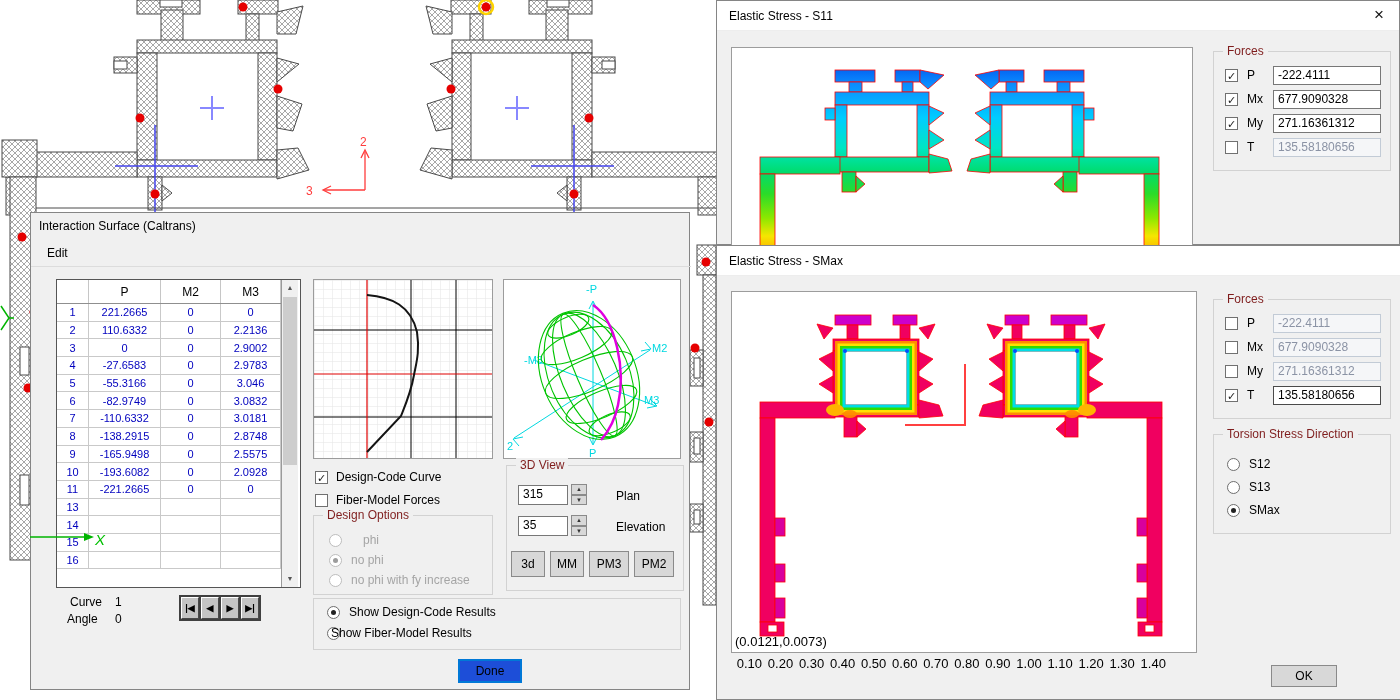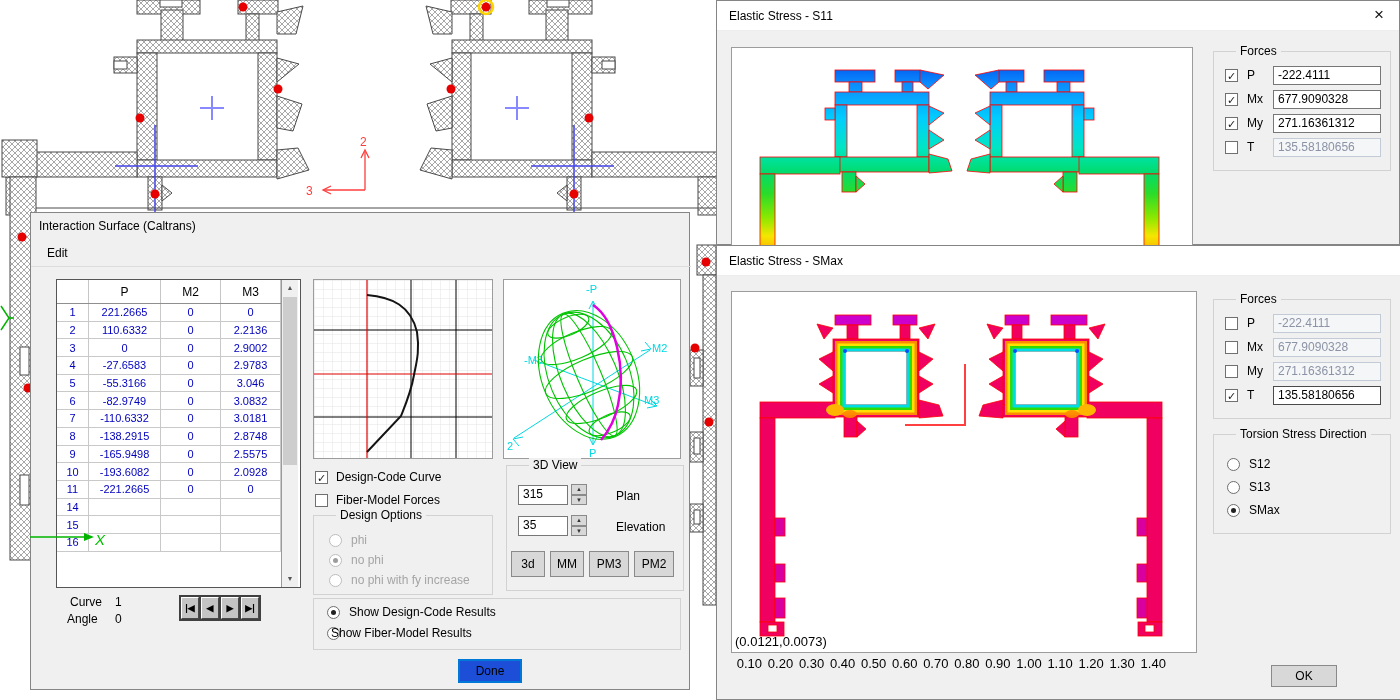--- a/index.html
+++ b/index.html
@@ -5,21 +5,21 @@
 *{margin:0;padding:0;box-sizing:border-box}
 html,body{width:1400px;height:700px}
 body{font-family:"Liberation Sans",sans-serif;font-size:12px;color:#000;background:#888}
 #screen{position:relative;width:1400px;height:700px;background:#fff;overflow:hidden}
 .abs{position:absolute}
 .z0{z-index:0}.z10{z-index:10}.z15{z-index:15}.z20{z-index:20}.z30{z-index:30}
 .win{position:absolute;background:#f0f0f0;border:1px solid #858585}
 .titlebar{position:absolute;left:0;top:0;right:0;height:30px;background:#fff;display:flex;align-items:center;padding:0 12px;border-bottom:1px solid #ededed}
 .close{position:absolute;right:15px;top:4px;font-size:17px;line-height:20px;color:#111;cursor:default}
 .gbox{position:absolute;border:1px solid #d2d2d2}
-.gcap{position:absolute;top:-8px;left:22px;background:#f0f0f0;padding:0 4px;color:#000000;white-space:nowrap}
+.gcap{position:absolute;top:-8px;left:9px;background:#f0f0f0;padding:0 4px;color:#7f1d1d;white-space:nowrap}
 .cb{position:absolute;width:13px;height:13px;background:#fff;border:1px solid #707070;text-align:center}
 .cb span{display:block;font-size:11px;line-height:12px;color:#222}
 .radio{position:absolute;width:13px;height:13px;border:1px solid #6e6e6e;border-radius:50%;background:#fff}
 .radio.sel::after{content:"";position:absolute;left:3px;top:3px;width:5px;height:5px;border-radius:50%;background:#222}
 .radio.dis{border-color:#bdbdbd}
 .radio.dis.sel::after{background:#9d9d9d}
 .lbl{position:absolute;white-space:nowrap}
 .lbl.dis{color:#a5a5a5}
 .field{position:absolute;background:#fff;border:1px solid #777;padding:1px 4px;white-space:nowrap;overflow:hidden;font-size:12px}
 .field.dis{background:#f5f6f8;border-color:#c2cbd6;color:#8b93a5}
@@ -201,20 +201,26 @@
             <div class="td w2">0</div>
             <div class="td w3">2.0928</div>
           </div>
             <div class="trow">
             <div class="td w0">11</div>
             <div class="td w1">-221.2665</div>
             <div class="td w2">0</div>
             <div class="td w3">0</div>
           </div>
             <div class="trow">
+            <div class="td w0">13</div>
+            <div class="td w1"></div>
+            <div class="td w2"></div>
+            <div class="td w3"></div>
+          </div>
+            <div class="trow">
             <div class="td w0">14</div>
             <div class="td w1"></div>
             <div class="td w2"></div>
             <div class="td w3"></div>
           </div>
             <div class="trow">
             <div class="td w0">15</div>
             <div class="td w1"></div>
             <div class="td w2"></div>
             <div class="td w3"></div>
@@ -266,21 +272,21 @@
         <span>✓</span>
       </div>
     <div class="lbl" style="left:305px;top:257px">Design-Code Curve</div>
     <div class="cb" style="left:284px;top:281px"></div>
     <div class="lbl" style="left:305px;top:280px">Fiber-Model Forces</div>
 
     <div class="gbox" style="left:282px;top:302px;width:180px;height:80px">
       <span class="gcap">Design Options</span>
     </div>
     <div class="radio dis" style="left:298px;top:321px"></div>
-    <div class="lbl dis" style="left:320px;top:320px">phi</div>
+    <div class="lbl dis" style="left:332px;top:320px">phi</div>
     <div class="radio dis sel" style="left:298px;top:341px"></div>
     <div class="lbl dis" style="left:320px;top:340px">no phi</div>
     <div class="radio dis" style="left:298px;top:361px"></div>
     <div class="lbl dis" style="left:320px;top:360px">no phi with fy increase</div>
 
     <svg class="plotbox" style="left:472px;top:66px" width="178" height="180">
       <rect width="178" height="180" fill="#ffffff"></rect>
       <text x="20" y="84" fill="#00d8e0" font-size="11">-M3</text>
       <g stroke="#00d8e0" fill="none" stroke-width="1">
         <line x1="89" y1="22" x2="89" y2="164"></line>

